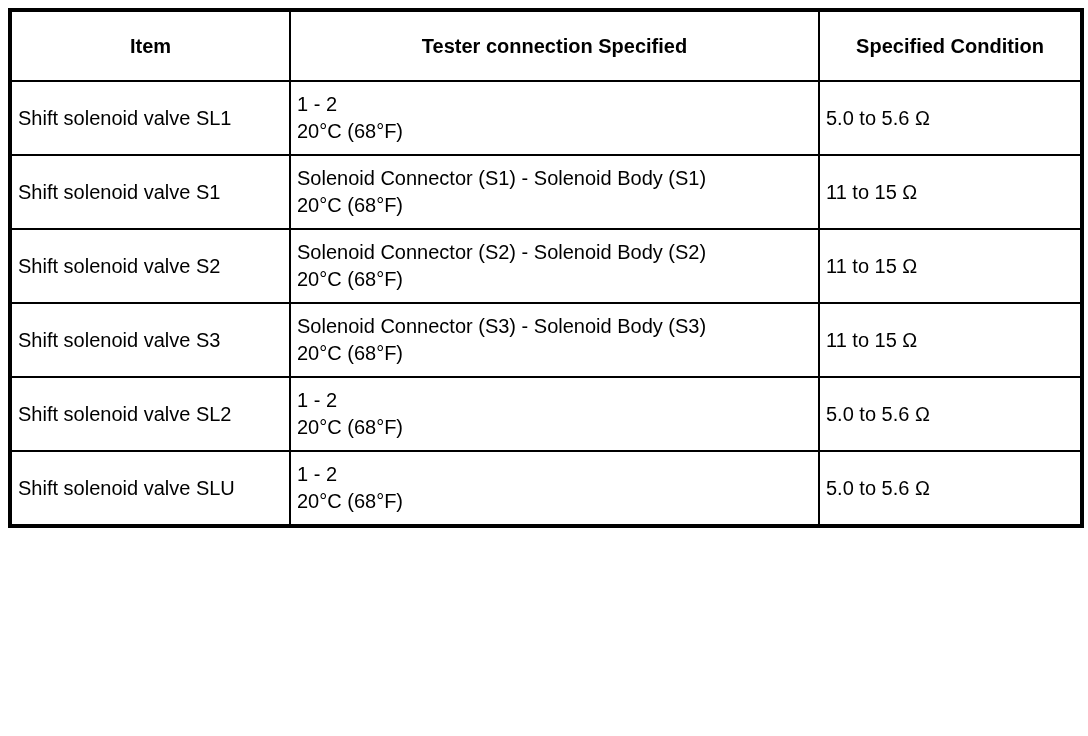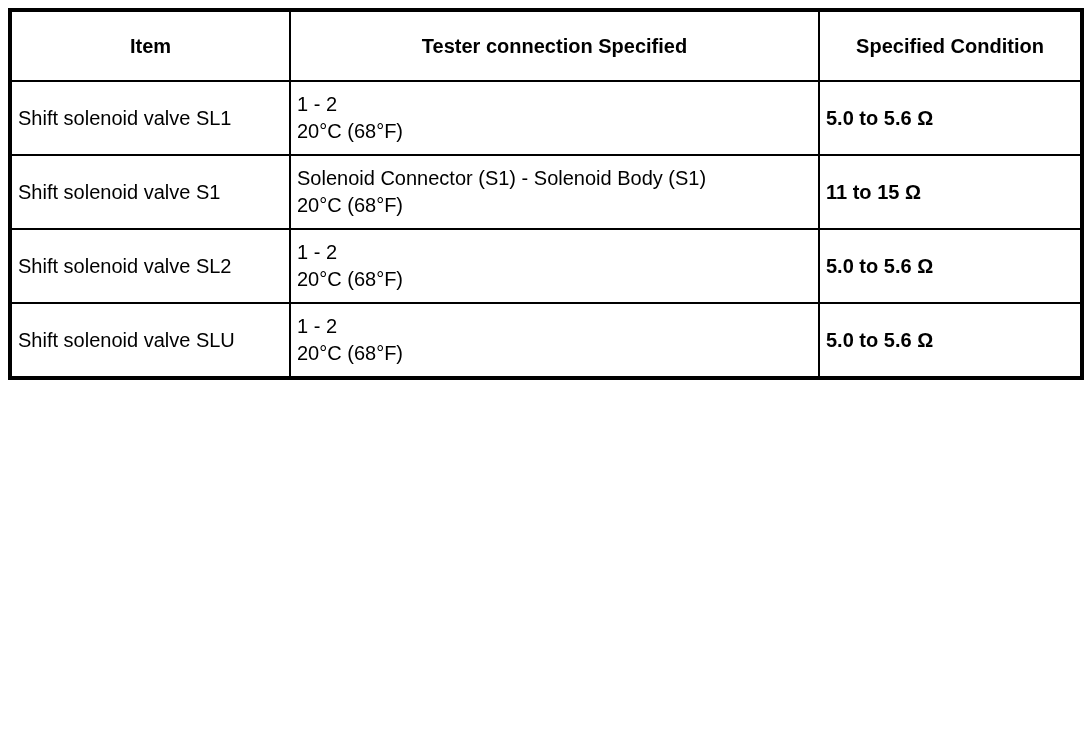--- a/index.html
+++ b/index.html
@@ -45,21 +45,21 @@
   tbody td {
     height: 68px;
     font-size: 20px;
     font-weight: normal;
     vertical-align: middle;
     padding: 2px 2px 2px 6px;
     line-height: 27px;
   }
   td.col-item { white-space: nowrap; }
   td.col-cond .line { display: block; white-space: nowrap; }
-  td.col-spec { white-space: nowrap; font-weight: bold; }
+  td.col-spec { white-space: nowrap; }
 </style>
 </head>
 <body>
 
 <table class="spec-table">
   <colgroup>
     <col class="c-item">
     <col class="c-cond">
     <col class="c-spec">
   </colgroup>
@@ -85,21 +85,37 @@
 
   <tr>
     <td class="col-item">Shift solenoid valve S1</td>
     <td class="col-cond">
       <span class="line">Solenoid Connector (S1) - Solenoid Body (S1)</span>
       <span class="line">20°C (68°F)</span>
     </td>
     <td class="col-spec">11 to 15 Ω</td>
   </tr>
 
+  <tr>
+    <td class="col-item">Shift solenoid valve S2</td>
+    <td class="col-cond">
+      <span class="line">Solenoid Connector (S2) - Solenoid Body (S2)</span>
+      <span class="line">20°C (68°F)</span>
+    </td>
+    <td class="col-spec">11 to 15 Ω</td>
+  </tr>
 
+  <tr>
+    <td class="col-item">Shift solenoid valve S3</td>
+    <td class="col-cond">
+      <span class="line">Solenoid Connector (S3) - Solenoid Body (S3)</span>
+      <span class="line">20°C (68°F)</span>
+    </td>
+    <td class="col-spec">11 to 15 Ω</td>
+  </tr>
 
 
   <tr>
     <td class="col-item">Shift solenoid valve SL2</td>
     <td class="col-cond">
       <span class="line">1 - 2</span>
       <span class="line">20°C (68°F)</span>
     </td>
     <td class="col-spec">5.0 to 5.6 Ω</td>
   </tr>

